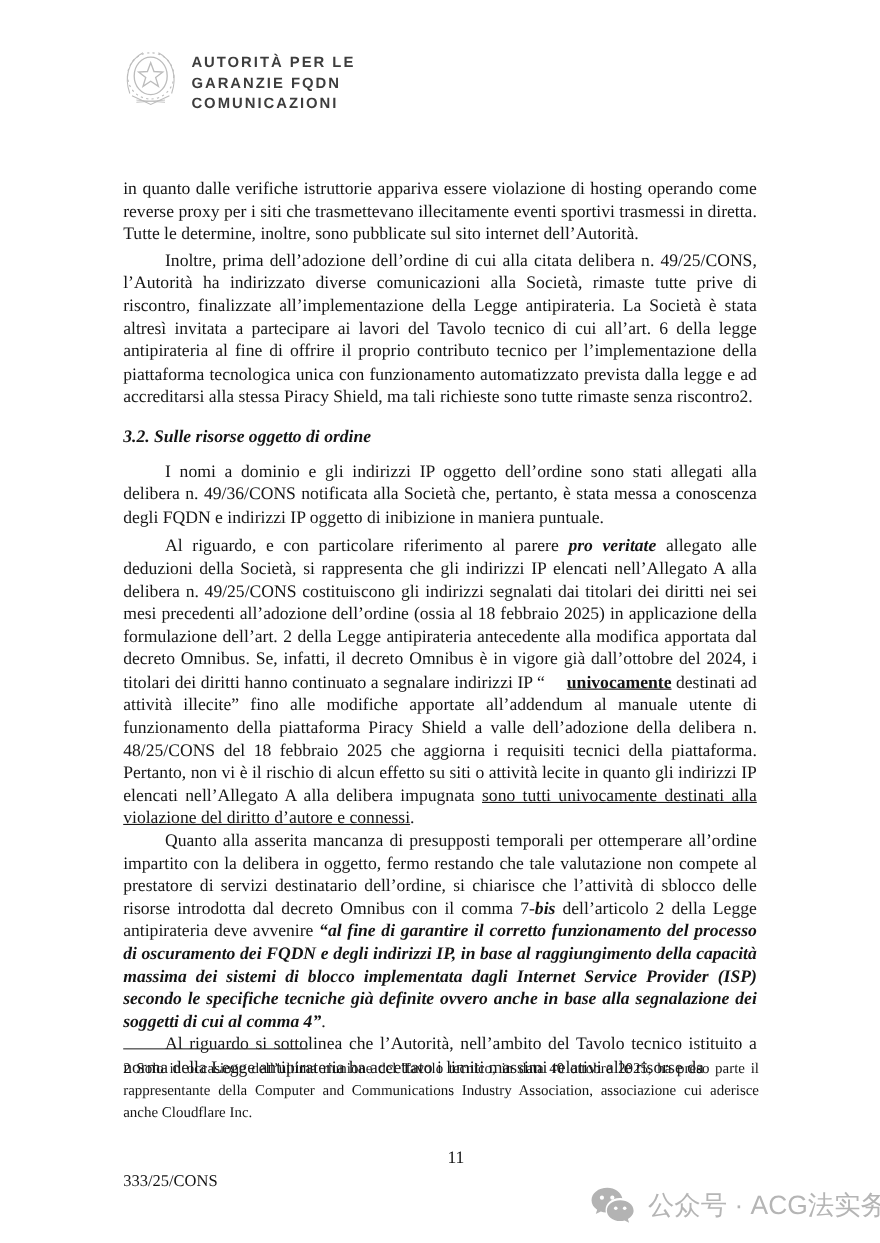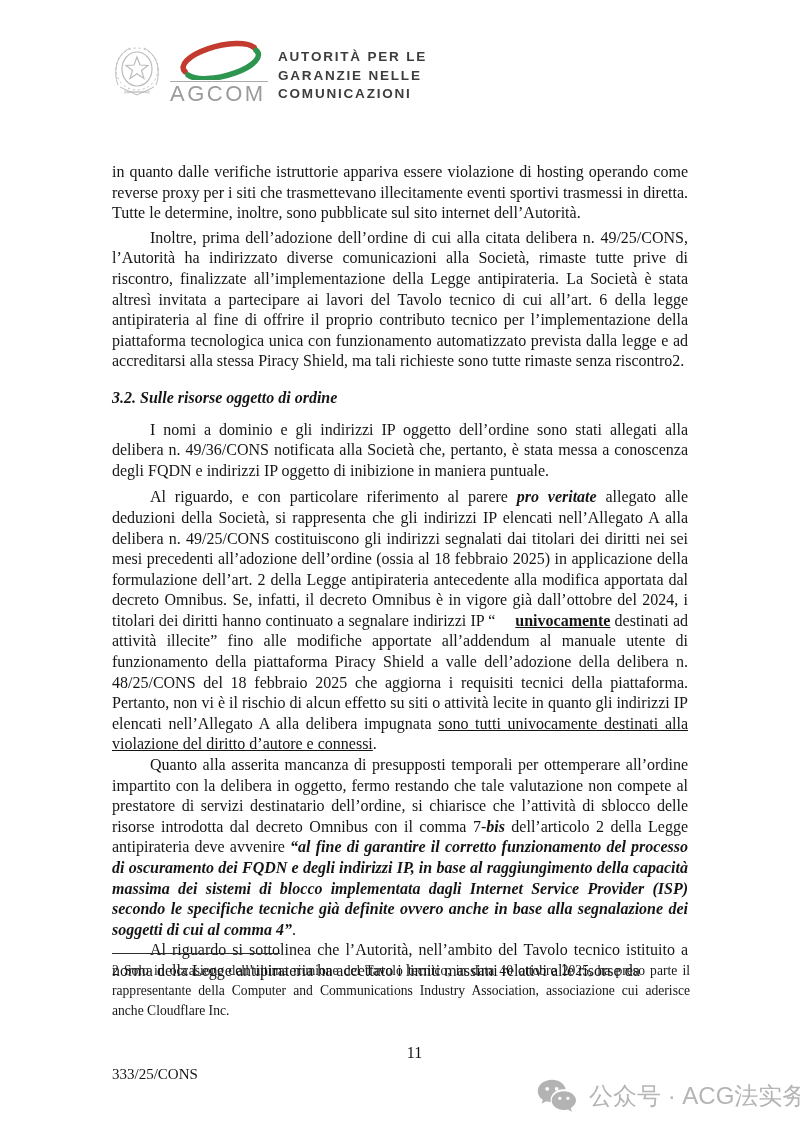--- a/index.html
+++ b/index.html
@@ -59,33 +59,23 @@
   <div class="header">
     <svg class="emblem" viewBox="0 0 54 64" fill="none" stroke="#bcbcbc" stroke-width="1.2">
       <ellipse cx="27" cy="28" rx="15" ry="17"></ellipse>
       <circle cx="27" cy="28" r="21" stroke-dasharray="2 3" stroke-width="1"></circle>
       <path d="M27 16 L30 24 L38 24.5 L31.5 29.5 L34 37.5 L27 32.8 L20 37.5 L22.5 29.5 L16 24.5 L24 24 Z"></path>
       <path d="M8 44 C3 30 6 14 20 7" stroke-width="1"></path>
       <path d="M46 44 C51 30 48 14 34 7" stroke-width="1"></path>
       <path d="M10 46 L27 54 L44 46" stroke-width="1"></path>
       <path d="M14 52 L40 50 M14 50 L40 52" stroke-width="0.8"></path>
     </svg>
-    <div class="logo-mid">
-      <svg class="swoosh" viewBox="0 0 98 42">
-        <g transform="rotate(-14 49 21)" fill="none" stroke-linecap="round">
-          <path d="M13 25 A37 13.5 0 0 1 86 18.5" stroke="#c23b2e" stroke-width="5.5"></path>
-          <path d="M87 21.5 A37 13.5 0 0 1 15 29" stroke="#2e9550" stroke-width="5.5"></path>
-        </g>
-      </svg>
-      <div class="logo-rule"></div>
-      <div class="logo-agcom">AGCOM</div>
-    </div>
     <div class="org-name">
       <div>AUTORITÀ PER LE</div>
-      <div>GARANZIE NELLE</div>
+      <div>GARANZIE FQDN</div>
       <div>COMUNICAZIONI</div>
     </div>
   </div>
 
   <div class="body-text">
     <p class="p">in quanto dalle verifiche istruttorie appariva essere violazione di hosting operando come reverse proxy per i siti che trasmettevano illecitamente eventi sportivi trasmessi in diretta. Tutte le determine, inoltre, sono pubblicate sul sito internet dell’Autorità.</p>
     <p class="p indent mt4">Inoltre, prima dell’adozione dell’ordine di cui alla citata delibera n. 49/25/CONS, l’Autorità ha indirizzato diverse comunicazioni alla Società, rimaste tutte prive di riscontro, finalizzate all’implementazione della Legge antipirateria. La Società è stata altresì invitata a partecipare ai lavori del Tavolo tecnico di cui all’art. 6 della legge antipirateria al fine di offrire il proprio contributo tecnico per l’implementazione della piattaforma tecnologica unica con funzionamento automatizzato prevista dalla legge e ad accreditarsi alla stessa Piracy Shield, ma tali richieste sono tutte rimaste senza riscontro2.</p>
     <h3 class="heading">3.2. Sulle risorse oggetto di ordine</h3>
     <p class="p indent">I nomi a dominio e gli indirizzi IP oggetto dell’ordine sono stati allegati alla delibera n. 49/36/CONS notificata alla Società che, pertanto, è stata messa a conoscenza degli FQDN e indirizzi IP oggetto di inibizione in maniera puntuale.</p>
     <p class="p indent mt6"><span>Al riguardo, e con particolare riferimento al parere </span><span class="i">pro veritate</span><span> allegato alle deduzioni della Società, si rappresenta che gli indirizzi IP elencati nell’Allegato A alla delibera n. 49/25/CONS costituiscono gli indirizzi segnalati dai titolari dei diritti nei sei mesi precedenti all’adozione dell’ordine (ossia al 18 febbraio 2025) in applicazione della formulazione dell’art. 2 della Legge antipirateria antecedente alla modifica apportata dal decreto Omnibus. Se, infatti, il decreto Omnibus è in vigore già dall’ottobre del 2024, i titolari dei diritti hanno continuato a segnalare indirizzi IP “</span><span class="b u">univocamente</span><span> destinati ad attività illecite” fino alle modifiche apportate all’addendum al manuale utente di funzionamento della piattaforma Piracy Shield a valle dell’adozione della delibera n. 48/25/CONS del 18 febbraio 2025 che aggiorna i requisiti tecnici della piattaforma. Pertanto, non vi è il rischio di alcun effetto su siti o attività lecite in quanto gli indirizzi IP elencati nell’Allegato A alla delibera impugnata </span><span class="u">sono tutti univocamente destinati alla violazione del diritto d’autore e connessi</span><span>.</span></p>

